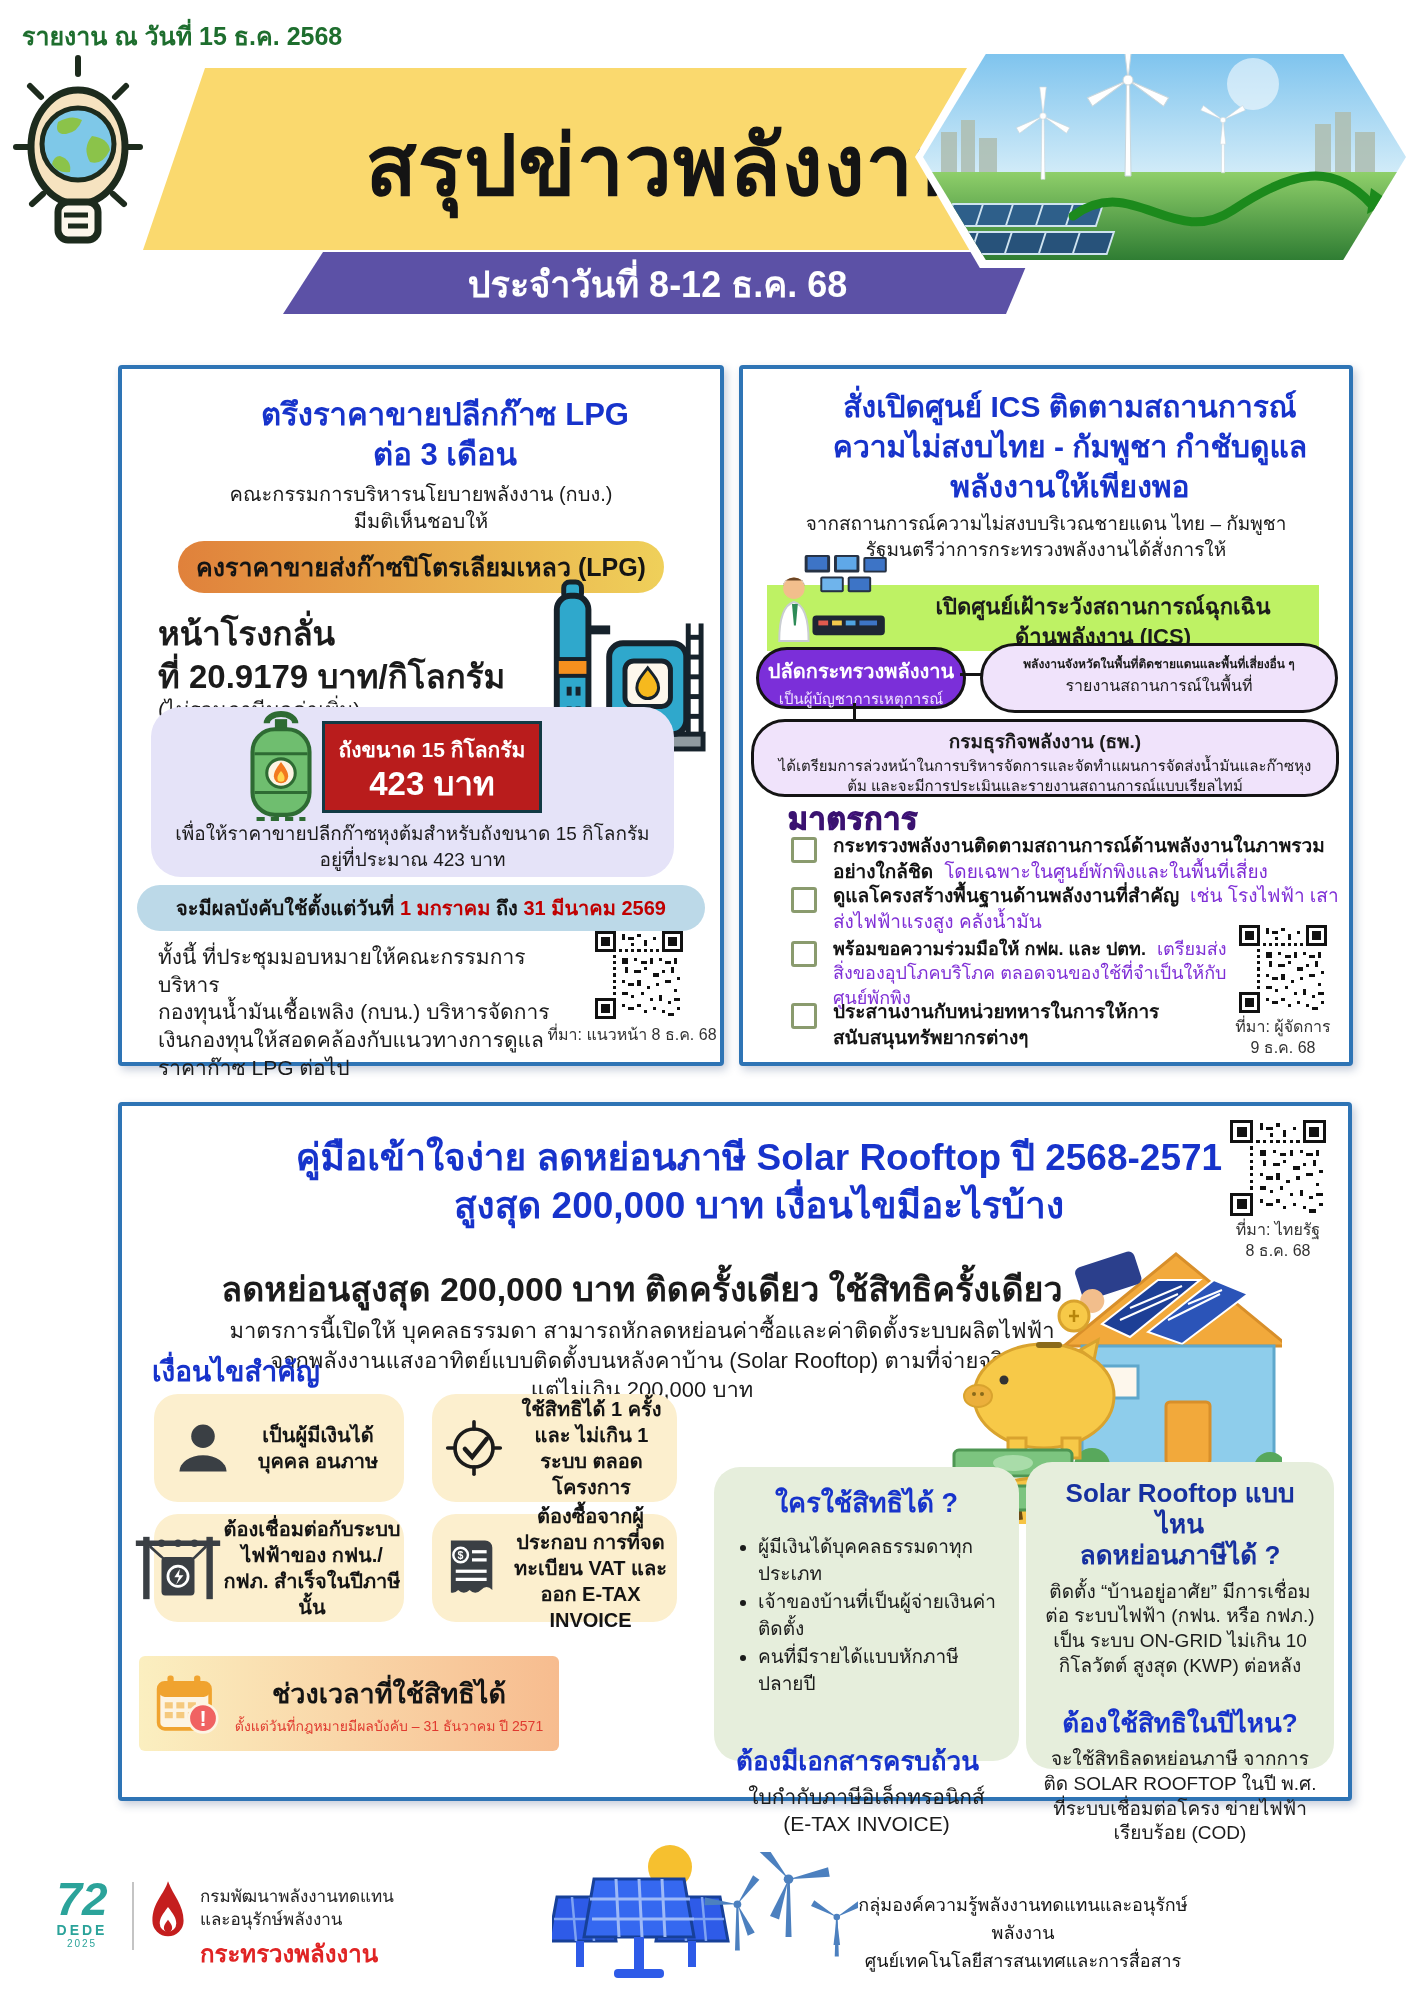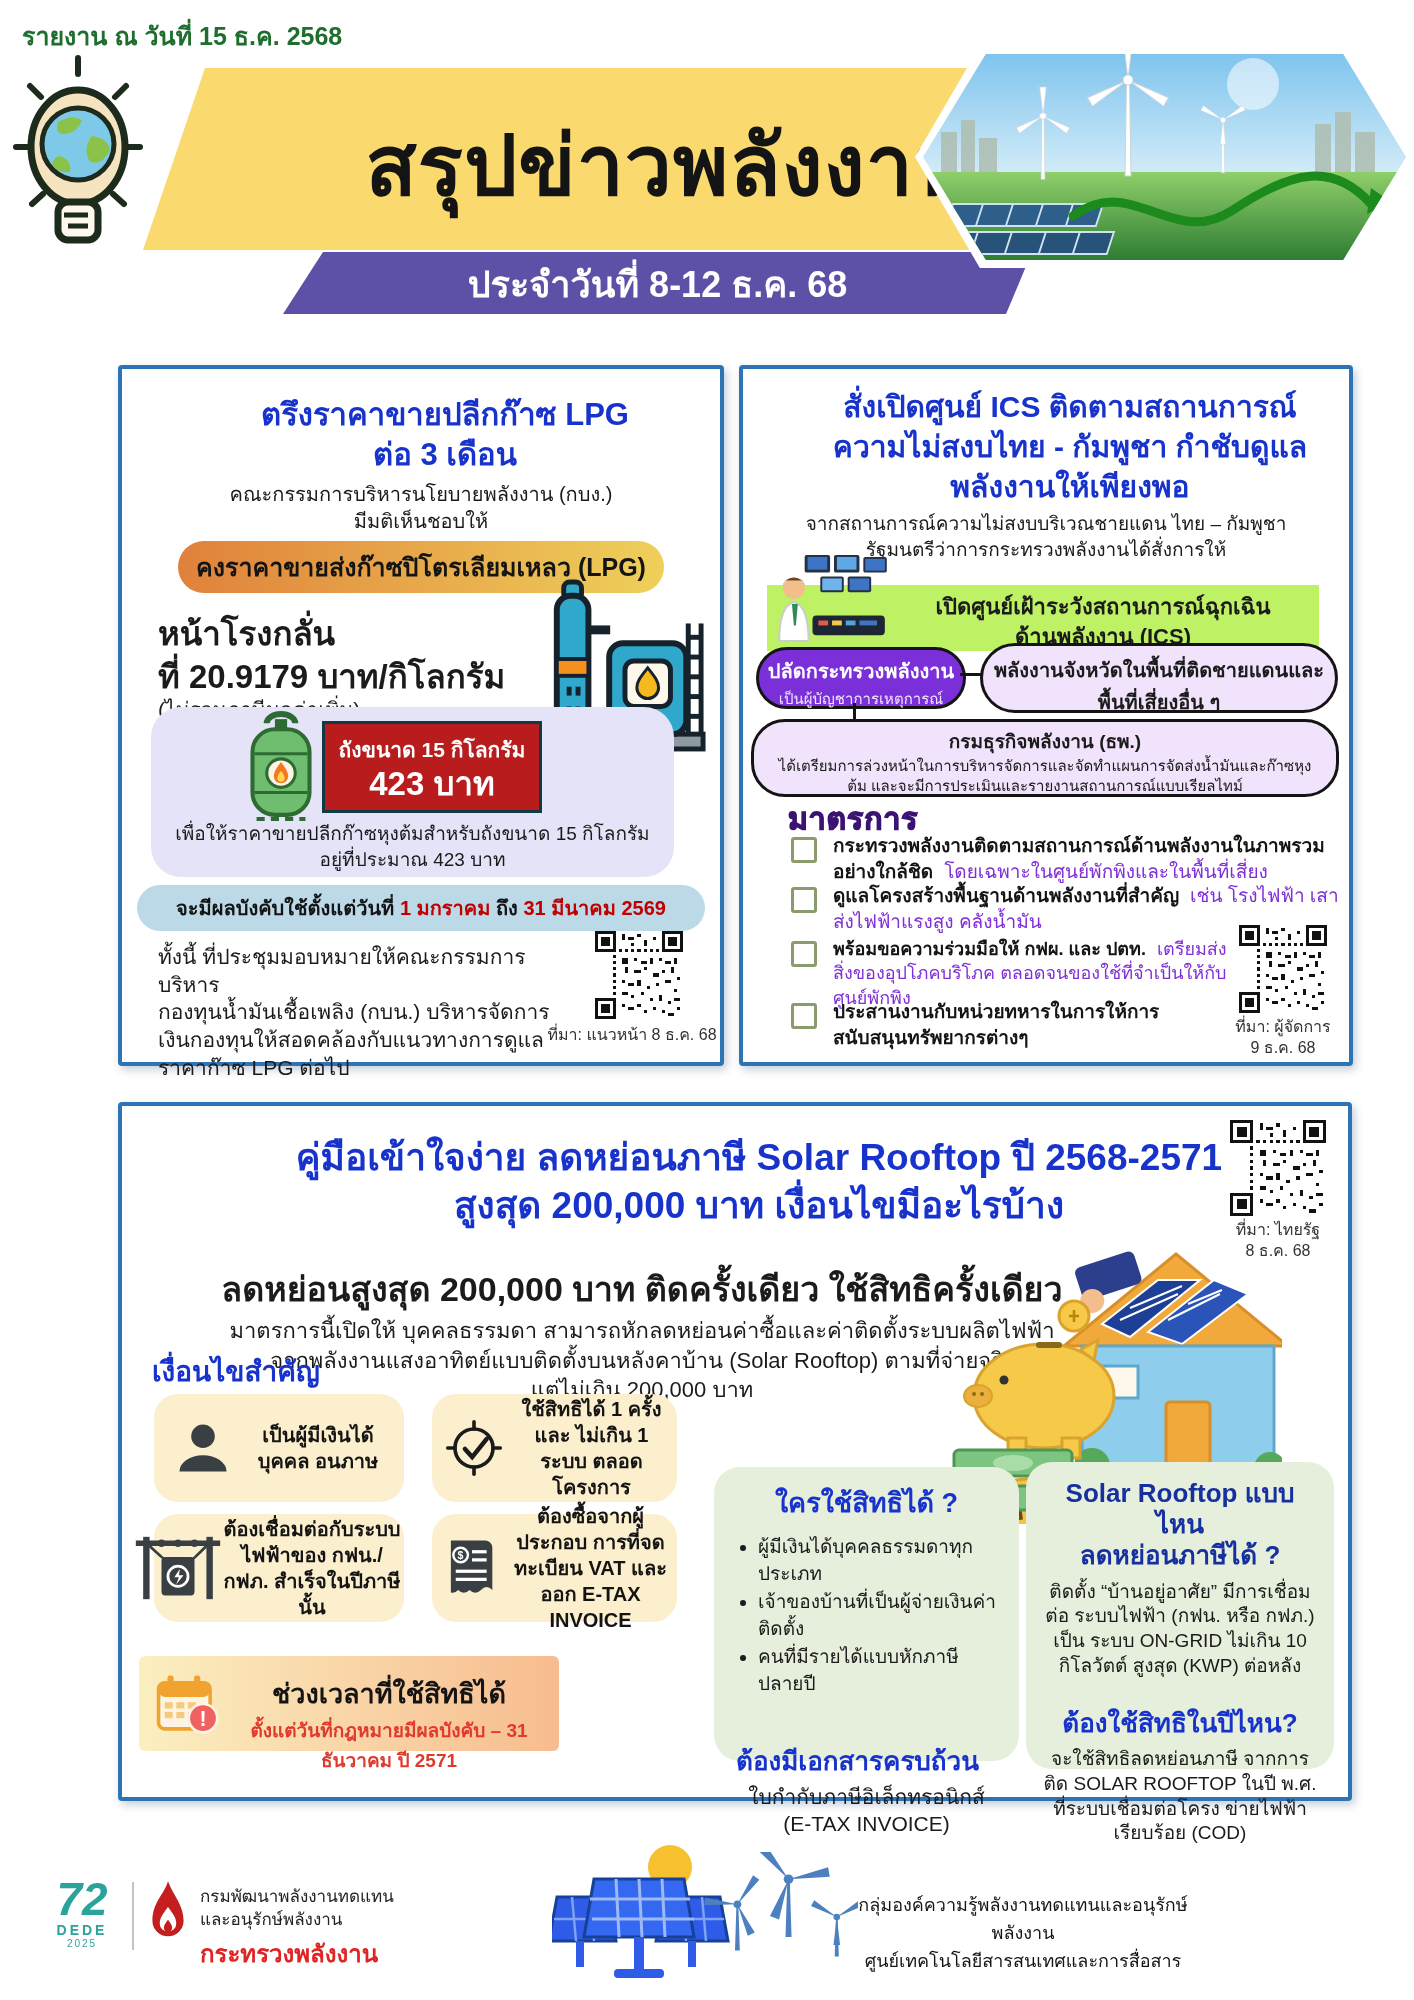--- a/index.html
+++ b/index.html
@@ -357,21 +357,21 @@
       <rect x="72" y="67" width="10" height="5" fill="#4FA3E0"></rect>
         <rect x="86" y="67" width="18" height="5" fill="#3D74C6"></rect>
     </svg>
 
     <div class="abs pill-dkpurple">
       <div style="font-size:20px;font-weight:800;margin-top:5px">ปลัดกระทรวงพลังงาน</div>
       <div style="font-size:15px;color:#F0E4FF">เป็นผู้บัญชาการเหตุการณ์</div>
     </div>
     <div class="abs connector" style="left:217px;top:304px;width:22px;height:3px"></div>
     <div class="abs pill-province">
-      <div style="font-size:20px;font-weight:800;margin-top:8px">พลังงานจังหวัดในพื้นที่ติดชายแดนและพื้นที่เสี่ยงอื่น ๆ</div>
+      <div style="font-size:12px;font-weight:800;margin-top:8px">พลังงานจังหวัดในพื้นที่ติดชายแดนและพื้นที่เสี่ยงอื่น ๆ</div>
       <div style="font-size:16px">รายงานสถานการณ์ในพื้นที่</div>
     </div>
     <div class="abs connector" style="left:110px;top:334px;width:3px;height:18px"></div>
     <div class="abs dept-box">
       <div style="font-size:19px;font-weight:800;margin-top:4px">กรมธุรกิจพลังงาน (ธพ.)</div>
       <div style="font-size:15px;line-height:1.3;padding:0 16px">ได้เตรียมการล่วงหน้าในการบริหารจัดการและจัดทำแผนการจัดส่งน้ำมันและก๊าซหุงต้ม และจะมีการประเมินและรายงานสถานการณ์แบบเรียลไทม์</div>
     </div>
 
     <div class="abs measures-title" style="left:45px;top:426px">มาตรการ</div>
 
@@ -529,21 +529,21 @@
             <rect x="37" y="34" width="9" height="7"></rect>
           <rect x="11" y="45" width="9" height="7"></rect>
             <rect x="24" y="45" width="9" height="7"></rect>
             <rect x="37" y="45" width="9" height="7"></rect>
         </g>
         <circle cx="54" cy="52" r="16" fill="#F06262" stroke="#FDF4E3" stroke-width="3"></circle>
         <text x="50" y="61" font-size="24" font-weight="bold" fill="#fff">!</text>
       </svg>
       <div class="ctr" style="margin-left:80px;padding-top:16px">
         <div style="font-size:27px;font-weight:800;color:#141414">ช่วงเวลาที่ใช้สิทธิได้</div>
-        <div style="font-size:19px;font-weight:700;color:#E03A2F">ตั้งแต่วันที่กฎหมายมีผลบังคับ – 31 ธันวาคม ปี 2571</div>
+        <div style="font-size:14px;font-weight:400;color:#E03A2F">ตั้งแต่วันที่กฎหมายมีผลบังคับ – 31 ธันวาคม ปี 2571</div>
       </div>
     </div>
 
     <div class="green-box" style="left:592px;top:361px;width:305px;height:294px;padding:14px 18px;box-sizing:border-box">
       <div class="gb-title" style="font-size:27px">ใครใช้สิทธิได้ ?</div>
       <ul class="who">
         <li>ผู้มีเงินได้บุคคลธรรมดาทุกประเภท</li>
         <li>เจ้าของบ้านที่เป็นผู้จ่ายเงินค่าติดตั้ง</li>
         <li>คนที่มีรายได้แบบหักภาษีปลายปี</li>
       </ul>

